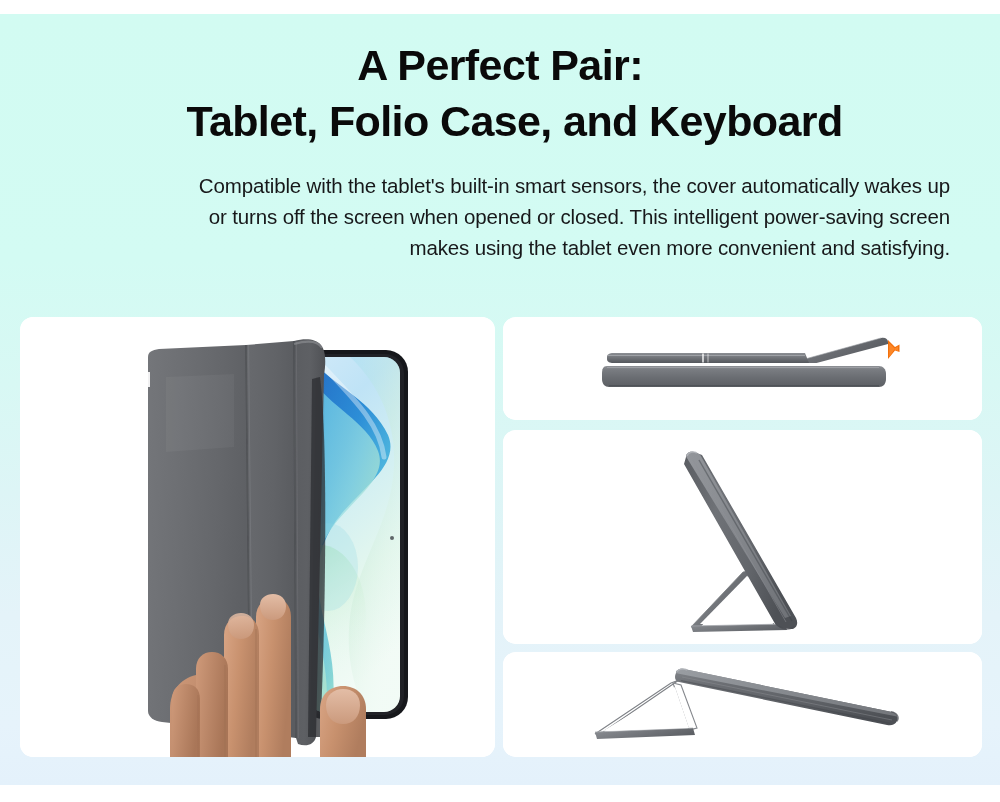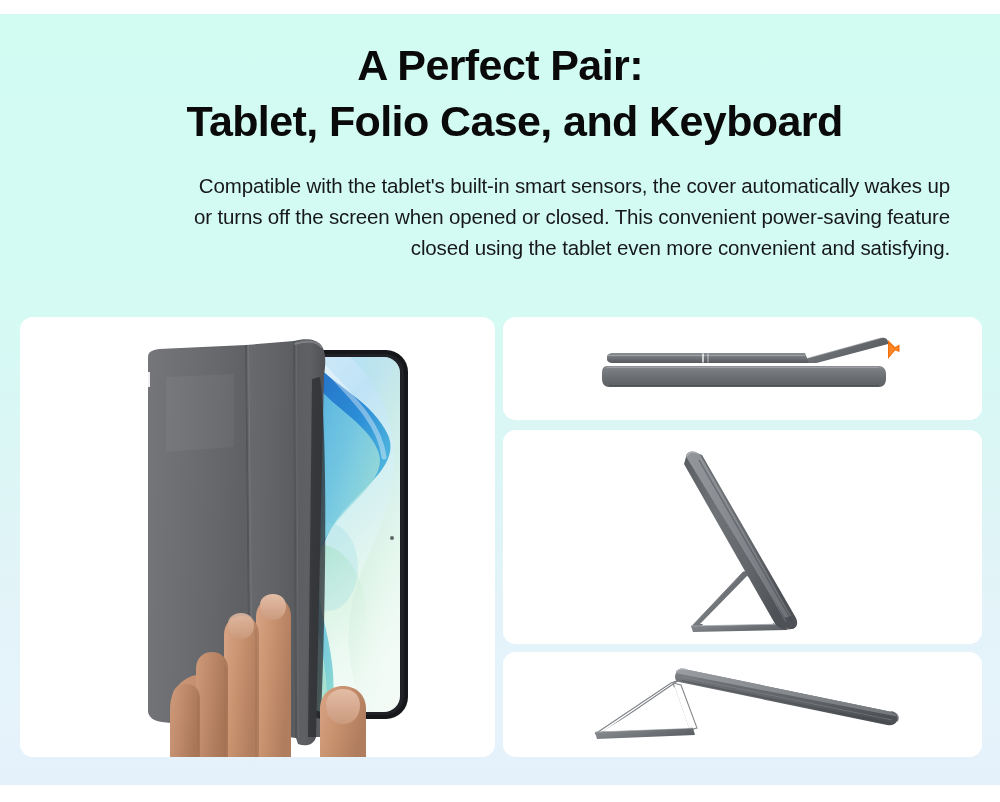--- a/index.html
+++ b/index.html
@@ -100,22 +100,22 @@
   <div id="top-strip"></div>
 
   <div id="canvas"></div>
 
   <div id="header">
     <div class="title-line" id="title-1">A Perfect Pair:</div>
     <div class="title-line" id="title-2">Tablet, Folio Case, and Keyboard</div>
 
     <div id="subtitle">
       <span class="sub-line">Compatible with the tablet's built-in smart sensors, the cover automatically wakes up</span>
-      <span class="sub-line">or turns off the screen when opened or closed. This convenient power-saving feature</span>
-      <span class="sub-line">closed using the tablet even more convenient and satisfying.</span>
+      <span class="sub-line">or turns off the screen when opened or closed. This intelligent power-saving screen</span>
+      <span class="sub-line">makes using the tablet even more convenient and satisfying.</span>
     </div>
   </div>
 
   <div id="grid">
 
     <div class="card" id="card-main">
       <svg viewBox="0 0 475 440" preserveAspectRatio="xMidYMid meet">
         <defs>
 
           <linearGradient id="scrBase" x1="0" y1="0" x2="0.25" y2="1">

